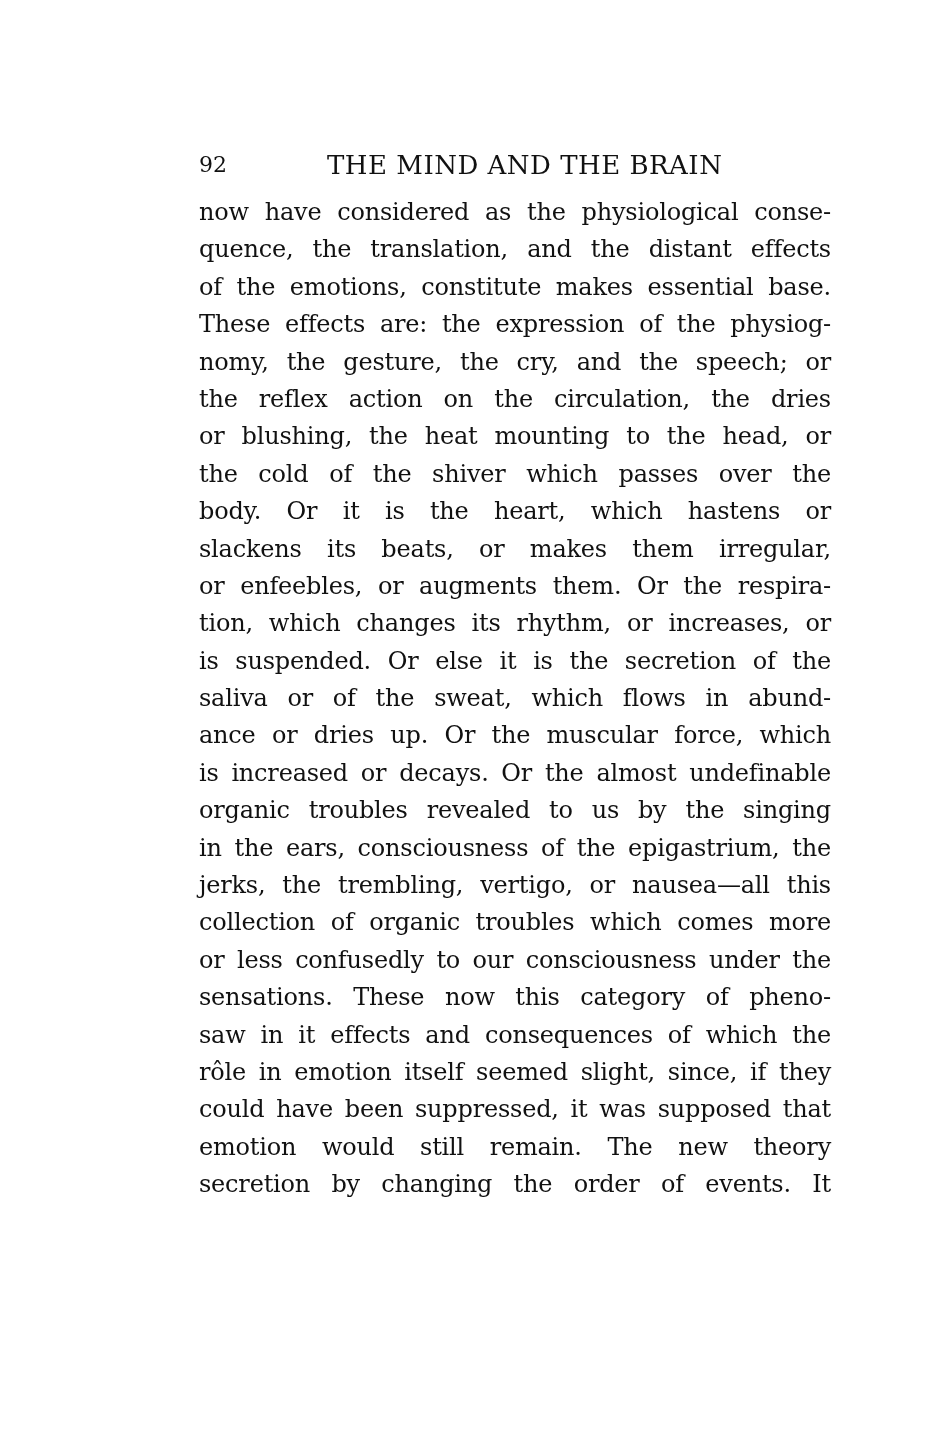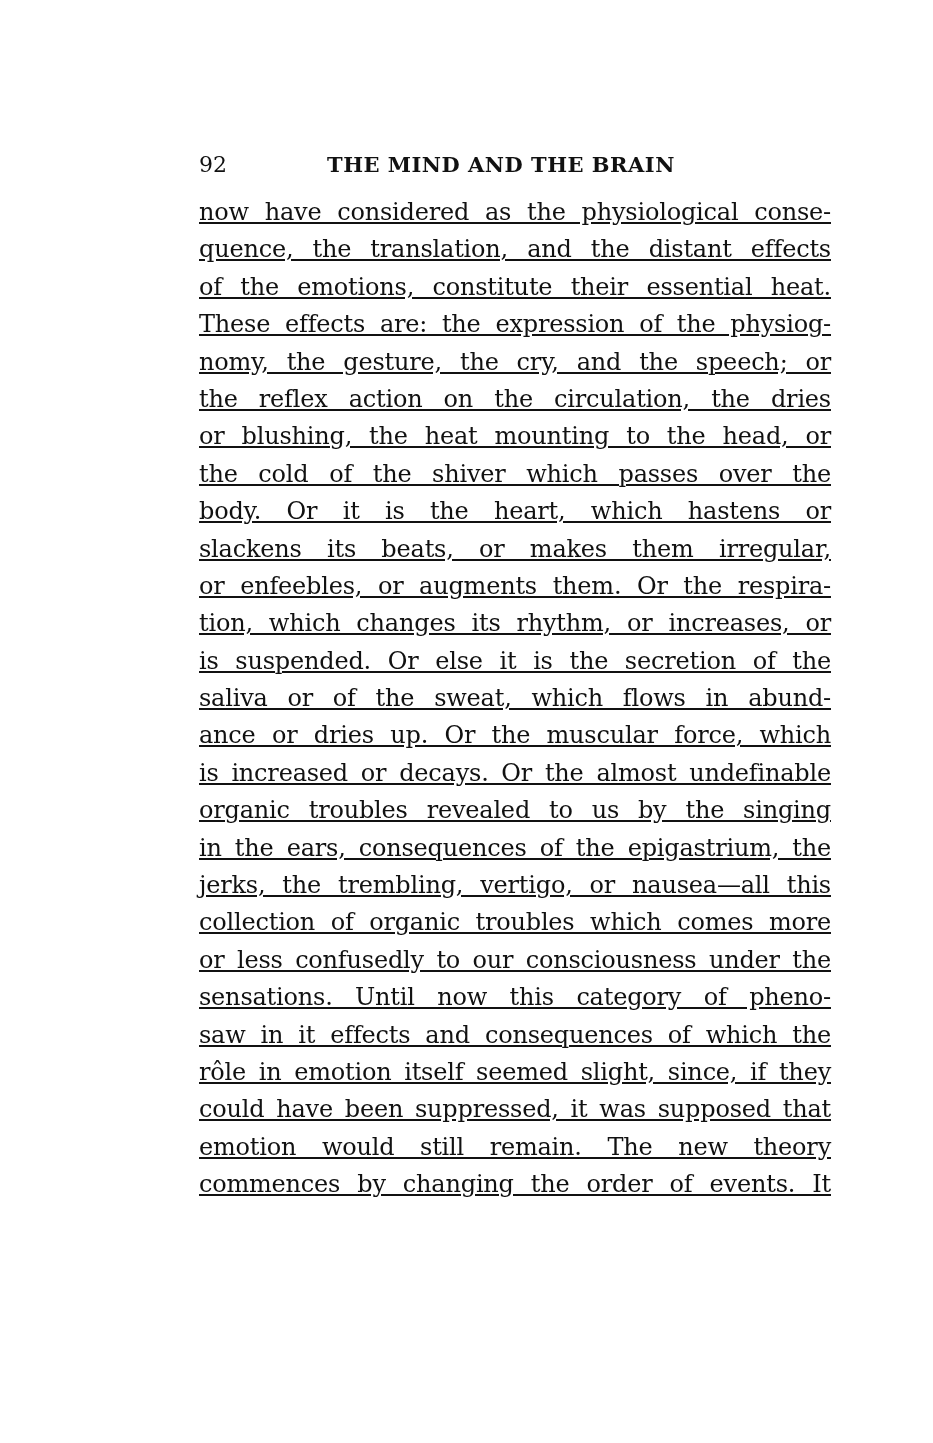--- a/index.html
+++ b/index.html
@@ -32,77 +32,75 @@
       position: absolute;
       left: 0;
       top: 0;
       font-size: 22px;
       line-height: 30px;
     }
     .running-title {
       position: absolute;
       left: 128px;
       top: 0;
-      font-size: 21px;
+      font-size: 26px;
       line-height: 30px;
       letter-spacing: 0.5px;
-      font-weight: bold;
     }
     .body-text {
       position: absolute;
       left: 199px;
       top: 194px;
       width: 632px;
     }
     .line {
       display: block;
       height: 37.4px;
       line-height: 37.4px;
       font-size: 24px;
       white-space: nowrap;
       text-align: justify;
       text-align-last: justify;
       letter-spacing: -0.2px;
-      text-decoration: underline;
     }
     .line.last {
       text-align-last: justify;
     }
   </style>
 </head>
 <body>
 
 <div class="page">
   <div class="running-head">
     <span class="page-number">92</span>
     <span class="running-title">THE MIND AND THE BRAIN</span>
   </div>
 
   <div class="body-text" id="body-text">
       <span class="line">now have considered as the physiological conse-</span>
       <span class="line">quence, the translation, and the distant effects</span>
-      <span class="line">of the emotions, constitute their essential heat.</span>
+      <span class="line">of the emotions, constitute makes essential base.</span>
       <span class="line">These effects are: the expression of the physiog-</span>
       <span class="line">nomy, the gesture, the cry, and the speech; or</span>
       <span class="line">the reflex action on the circulation, the dries</span>
       <span class="line">or blushing, the heat mounting to the head, or</span>
       <span class="line">the cold of the shiver which passes over the</span>
       <span class="line">body. Or it is the heart, which hastens or</span>
       <span class="line">slackens its beats, or makes them irregular,</span>
       <span class="line">or enfeebles, or augments them. Or the respira-</span>
       <span class="line">tion, which changes its rhythm, or increases, or</span>
       <span class="line">is suspended. Or else it is the secretion of the</span>
       <span class="line">saliva or of the sweat, which flows in abund-</span>
       <span class="line">ance or dries up. Or the muscular force, which</span>
       <span class="line">is increased or decays. Or the almost undefinable</span>
       <span class="line">organic troubles revealed to us by the singing</span>
-      <span class="line">in the ears, consequences of the epigastrium, the</span>
+      <span class="line">in the ears, consciousness of the epigastrium, the</span>
       <span class="line">jerks, the trembling, vertigo, or nausea—all this</span>
       <span class="line">collection of organic troubles which comes more</span>
       <span class="line">or less confusedly to our consciousness under the</span>
-      <span class="line">sensations. Until now this category of pheno-</span>
+      <span class="line">sensations. These now this category of pheno-</span>
       <span class="line">saw in it effects and consequences of which the</span>
       <span class="line">rôle in emotion itself seemed slight, since, if they</span>
       <span class="line">could have been suppressed, it was supposed that</span>
       <span class="line">emotion would still remain. The new theory</span>
-      <span class="line last">commences by changing the order of events. It</span>
+      <span class="line last">secretion by changing the order of events. It</span>
     </div>
 </div>
 
 </body></html>

